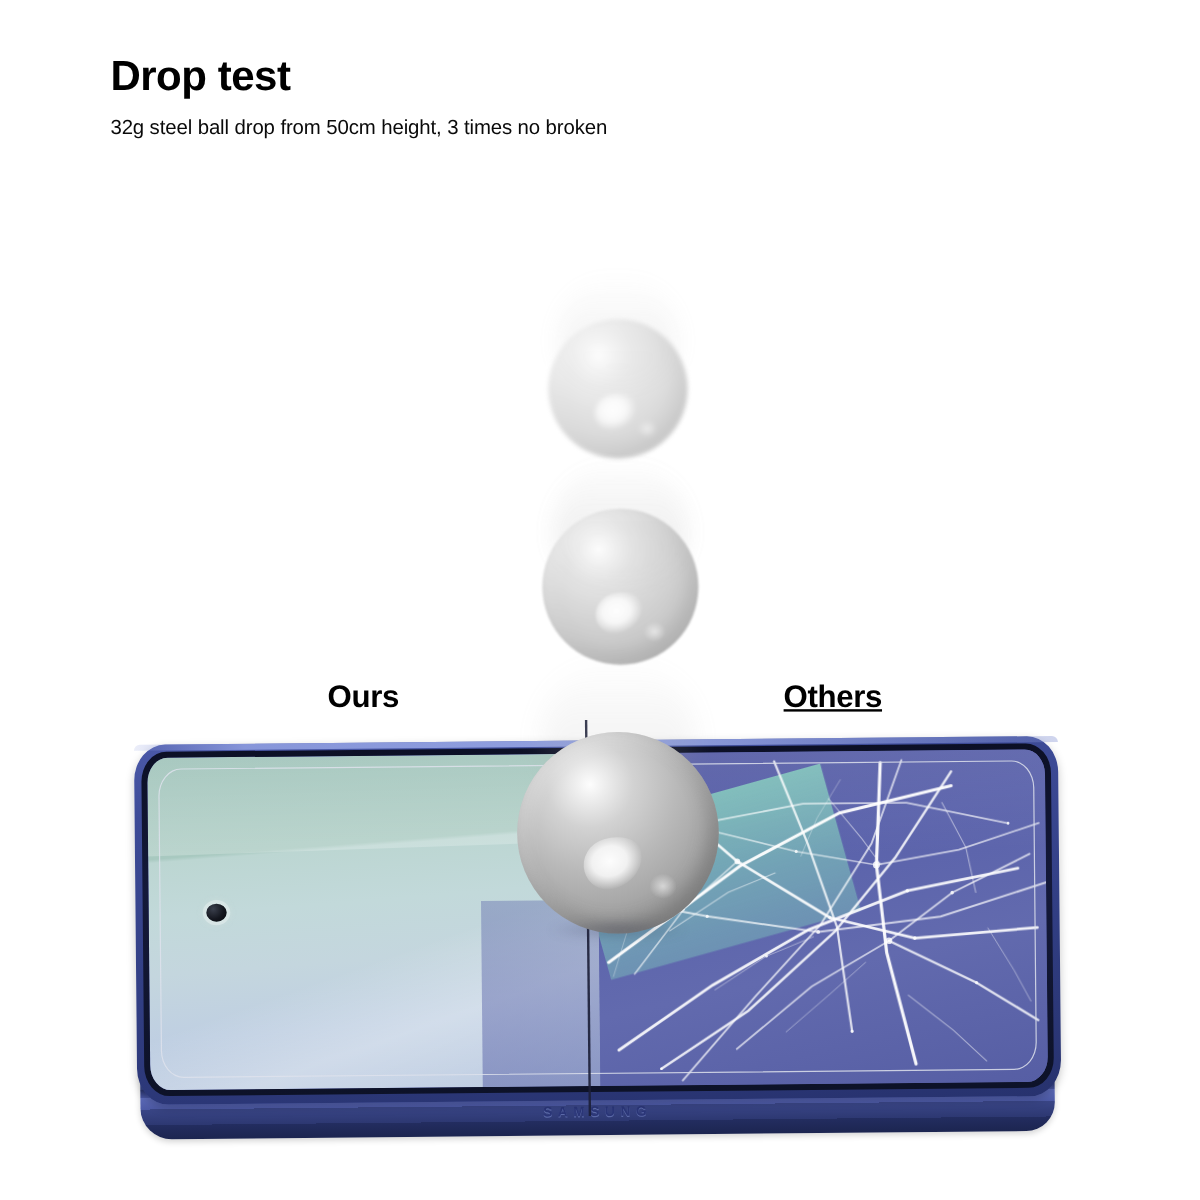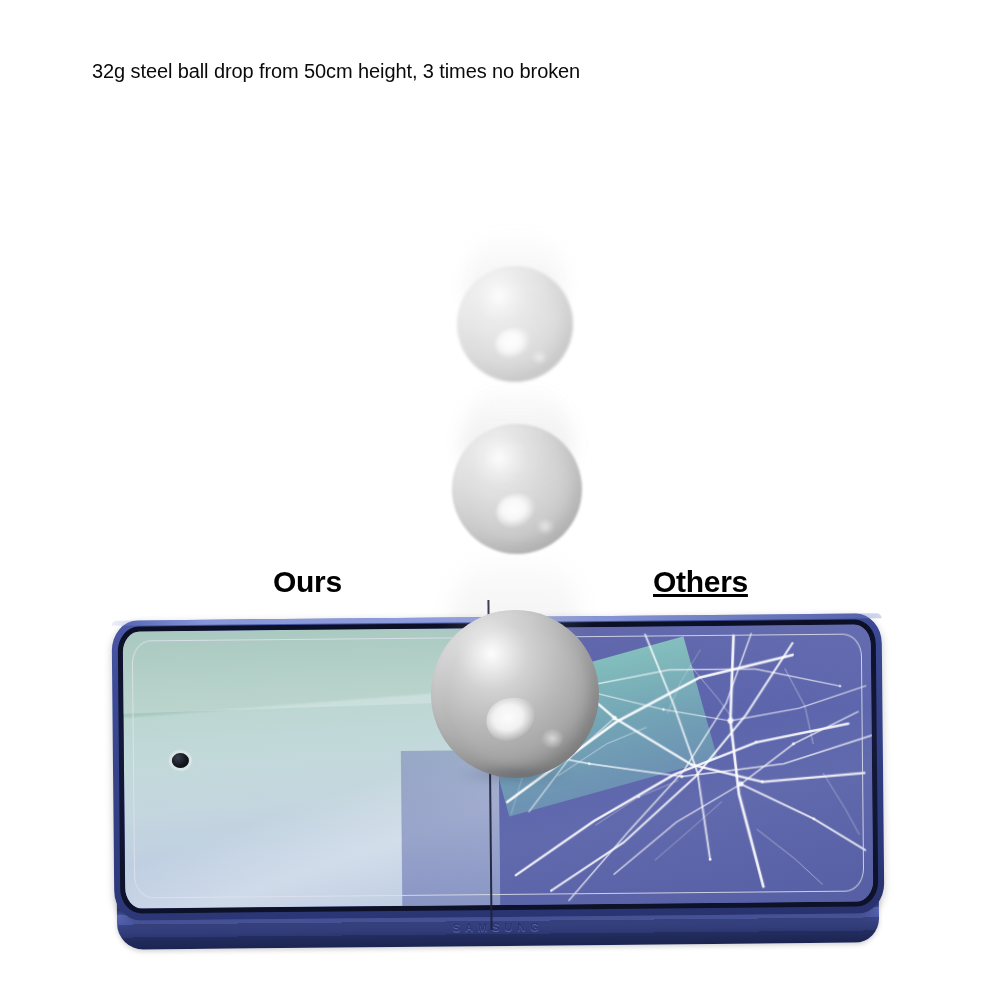--- a/index.html
+++ b/index.html
@@ -11,27 +11,27 @@
   }
   .stage{position:absolute;inset:0;}
 
   
   .hdr{position:absolute;left:92px;top:46px;}
   .hdr-title{
     font-size:35px;font-weight:bold;color:#000;letter-spacing:-0.4px;
     line-height:1.05;margin:0;white-space:nowrap;
   }
   .hdr-sub{
-    font-size:20px;font-weight:400;color:#0a0a0a;letter-spacing:-0.1px;
+    font-size:17px;font-weight:400;color:#0a0a0a;letter-spacing:-0.1px;
     margin:14px 0 0 0;white-space:nowrap;text-align:center;
   }
 
   
   .side-label{
-    position:absolute;font-size:30px;font-weight:bold;color:#000;
+    position:absolute;font-size:26px;font-weight:bold;color:#000;
     letter-spacing:-0.3px;white-space:nowrap;z-index:32;
   }
   #lbl-ours{left:273px;top:565px;}
   #lbl-others{left:653px;top:565px;text-decoration:underline;}
 
   
   .phone-wrap{position:absolute;left:0;top:0;width:1000px;height:720px;z-index:10;}
 
   .phone{
     position:absolute;left:113px;top:617px;width:770px;height:300px;
@@ -198,20 +198,21 @@
     background:radial-gradient(ellipse at 50% 50%,rgba(40,45,70,.30),rgba(40,45,70,0) 70%);
     filter:blur(4px);
   }
 </style>
 </head>
 <body>
 
 <div class="stage">
 
   <div class="hdr">
+    <h1 class="hdr-title">Drop test</h1>
     <p class="hdr-sub">32g steel ball drop from 50cm height, 3 times no broken</p>
   </div>
 
   <div class="side-label" id="lbl-ours">Ours</div>
   <div class="side-label" id="lbl-others">Others</div>
 
   <div class="phone-wrap">
 
     <div class="body-stack">
       <div class="samsung-mark">SAMSUNG</div>

